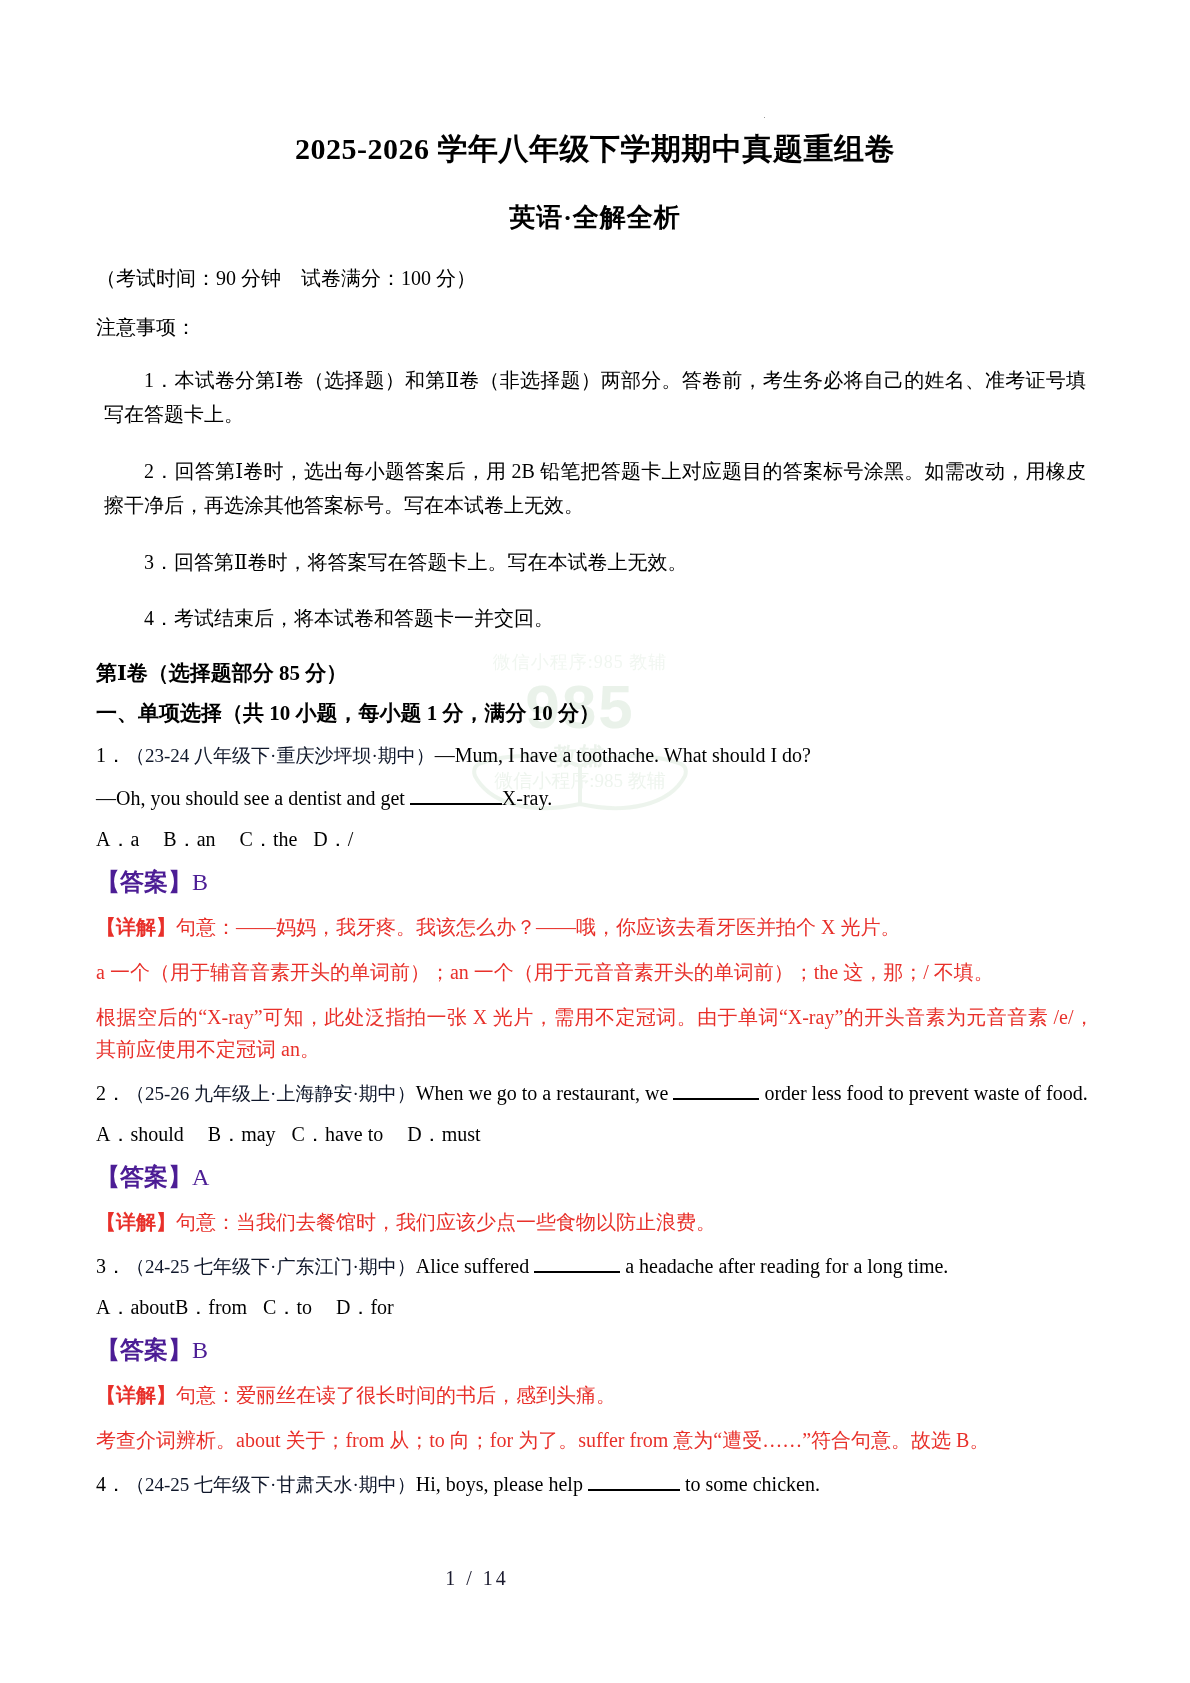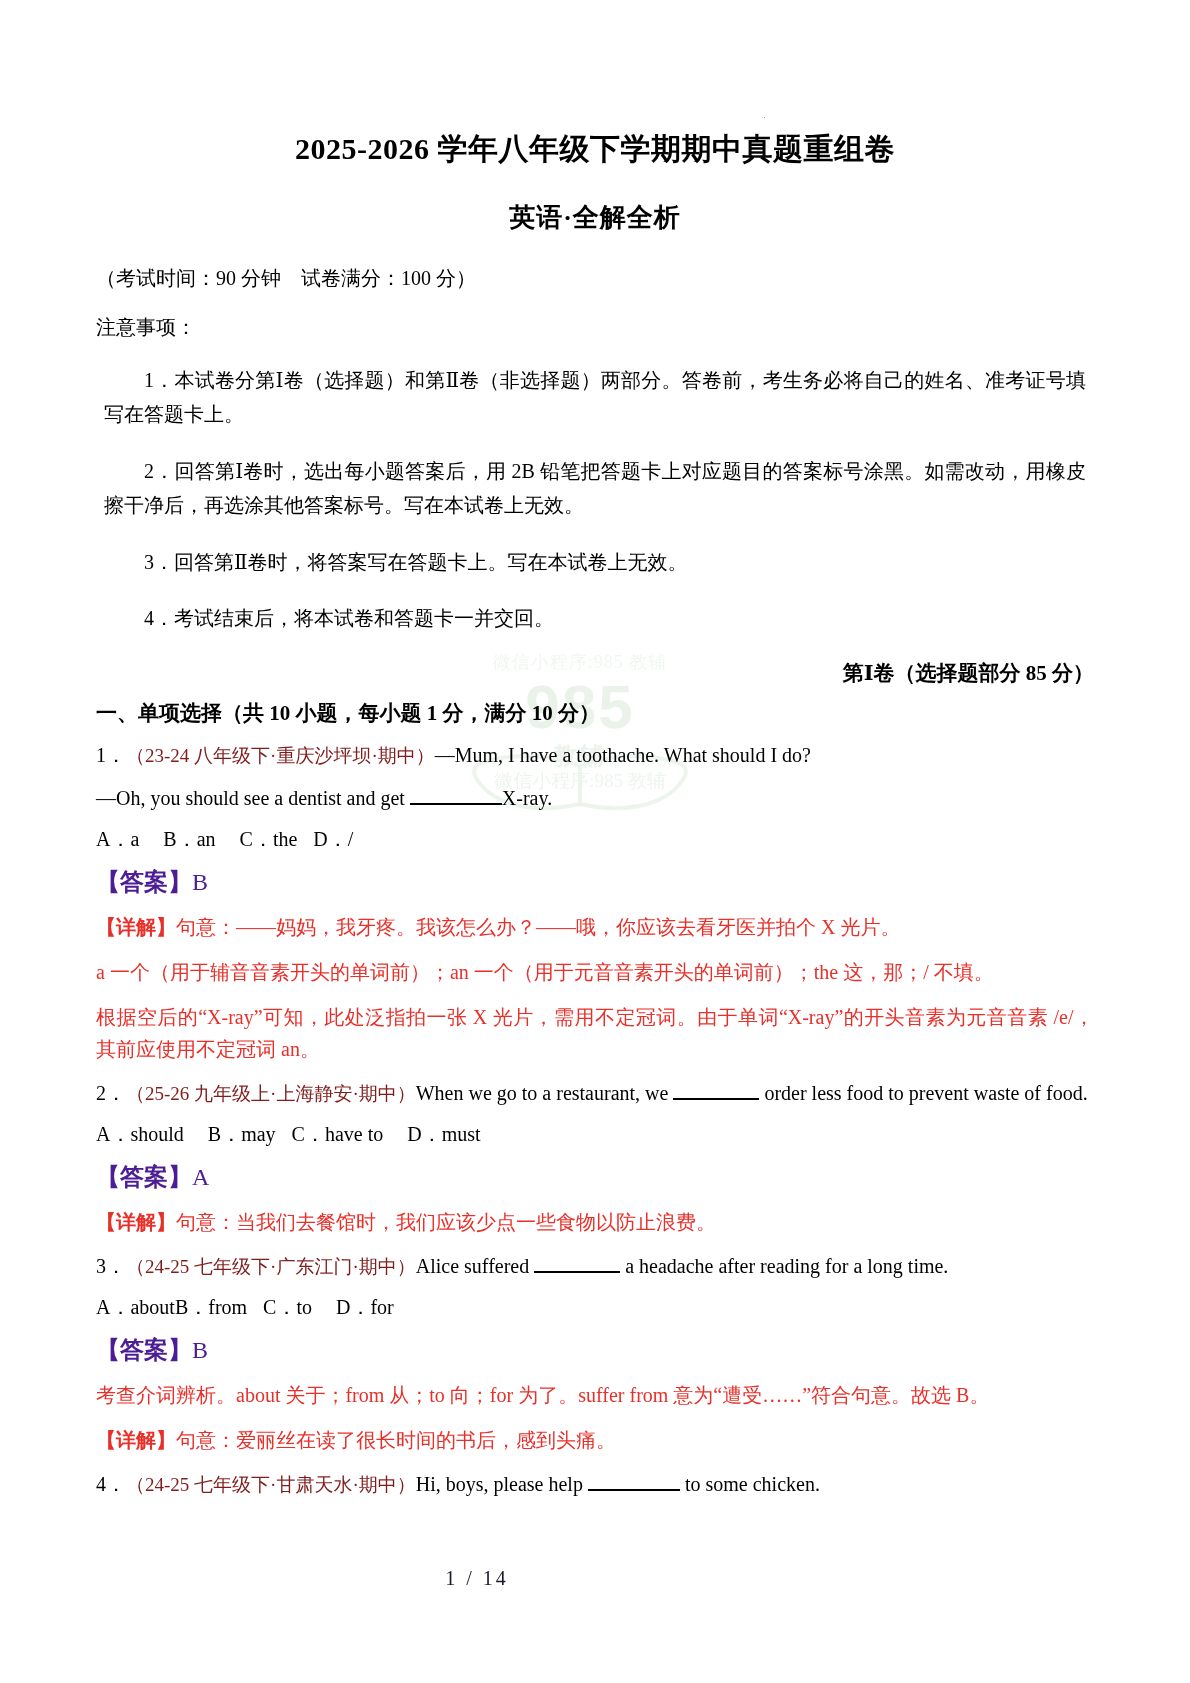--- a/index.html
+++ b/index.html
@@ -116,21 +116,21 @@
     margin: 8px;
     padding-top: 14px;
     font-size: 20px;
     line-height: 1.72;
     text-indent: 40px;
     text-align: justify;
   }
   .paper-part {
     margin: 0;
     padding-top: 16px;
-    text-align: right;
+    text-align: left;
     font-size: 21px;
     font-weight: bold;
   }
   .section-head {
     margin: 0;
     padding-top: 12px;
     font-size: 21px;
     font-weight: bold;
   }
   .q-line {
@@ -140,21 +140,21 @@
     line-height: 1.55;
     text-align: justify;
   }
   .q-cont {
     margin: 0;
     padding-top: 12px;
     font-size: 20px;
     line-height: 1.55;
   }
   .src {
-    color: #7f1d1d;
+    color: #0f172a;
     font-size: 19px;
   }
   .blank {
     display: inline-block;
     border-bottom: 2px solid #000;
     vertical-align: baseline;
   }
   .b-md { width: 86px; }
   .b-lg { width: 92px; }
   .opts {
@@ -264,24 +264,24 @@
       <span>3．</span><span class="src">（24-25 七年级下·广东江门·期中）</span><span>Alice suffered</span>
       <span class="blank b-md"></span>
       <span>a headache after reading for a long time.</span>
     </p>
     <p class="opts">
       <span>A．about</span><span>B．from</span><span class="sp"></span><span>C．to</span><span class="sp2"></span><span>D．for</span>
     </p>
     <p class="ans">
       <span class="tag">【答案】</span><span class="val">B</span>
     </p>
-    <p class="exp">考查介词辨析。about 关于；from 从；to 向；for 为了。suffer from 意为“遭受……”符合句意。故选 B。</p>
     <p class="exp">
       <span class="tag">【详解】</span><span>句意：爱丽丝在读了很长时间的书后，感到头痛。</span>
     </p>
+    <p class="exp">考查介词辨析。about 关于；from 从；to 向；for 为了。suffer from 意为“遭受……”符合句意。故选 B。</p>
 
     <p class="q-line">
       <span>4．</span><span class="src">（24-25 七年级下·甘肃天水·期中）</span><span>Hi, boys, please help</span>
       <span class="blank b-lg"></span>
       <span>to some chicken.</span>
     </p>
 
   </div>
 
   <div class="footer">1 / 14</div>

